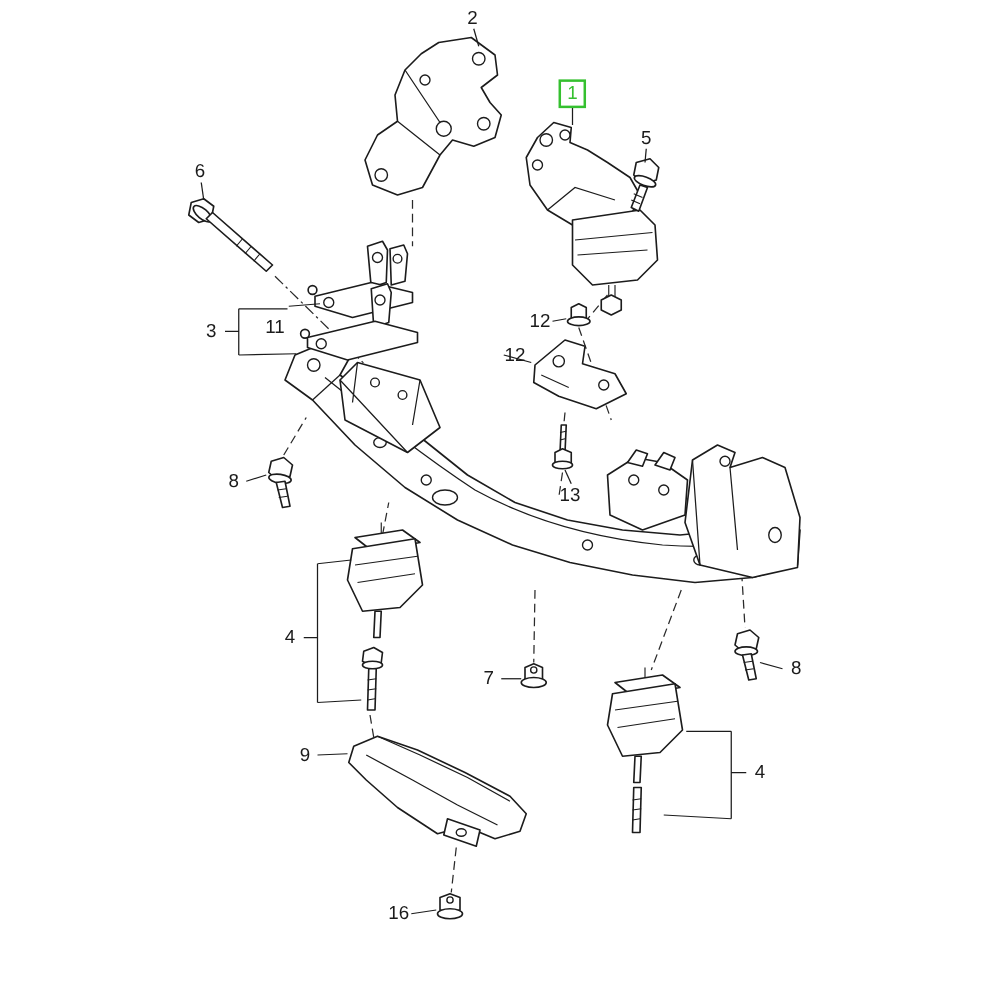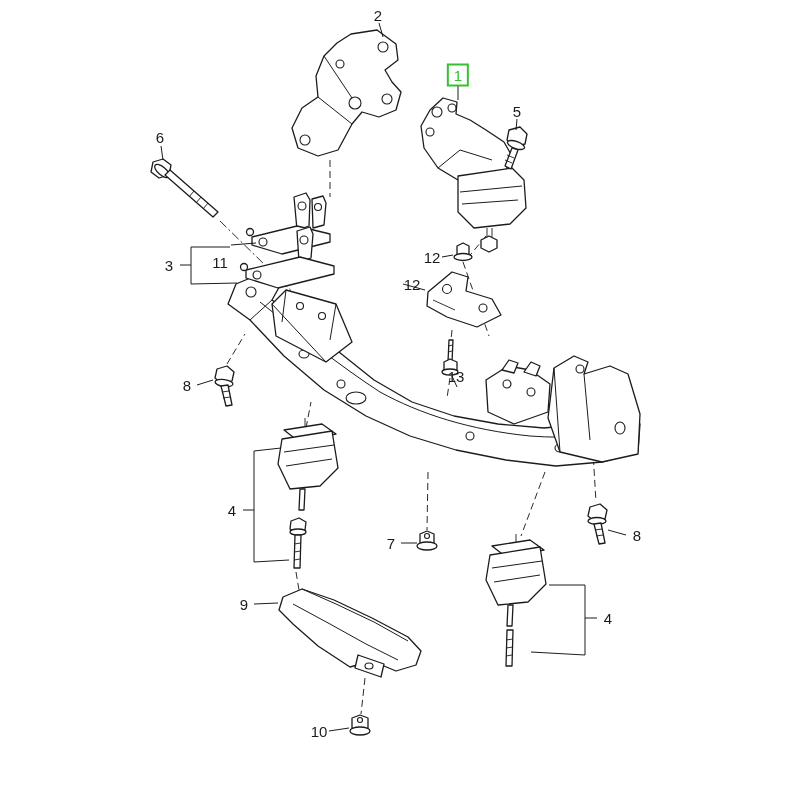--- a/index.html
+++ b/index.html
@@ -238,21 +238,21 @@
 
   <div class="callout" style="left:378px;top:15px">2</div>
   <div class="callout highlight" style="left:458px;top:75px">1</div>
   <div class="callout" style="left:517px;top:111px">5</div>
   <div class="callout" style="left:160px;top:137px">6</div>
   <div class="callout" style="left:220px;top:262px">11</div>
   <div class="callout" style="left:169px;top:265px">3</div>
   <div class="callout" style="left:432px;top:257px">12</div>
   <div class="callout" style="left:412px;top:284px">12</div>
   <div class="callout" style="left:187px;top:385px">8</div>
-  <div class="callout" style="left:456px;top:376px">13</div>
+  <div class="callout" style="left:456px;top:396px">13</div>
   <div class="callout" style="left:232px;top:510px">4</div>
   <div class="callout" style="left:391px;top:543px">7</div>
   <div class="callout" style="left:637px;top:535px">8</div>
   <div class="callout" style="left:244px;top:604px">9</div>
   <div class="callout" style="left:608px;top:618px">4</div>
-  <div class="callout" style="left:319px;top:731px">10</div>
+  <div class="callout" style="left:319px;top:731px">16</div>
 
 </div>
 
 </body></html>

